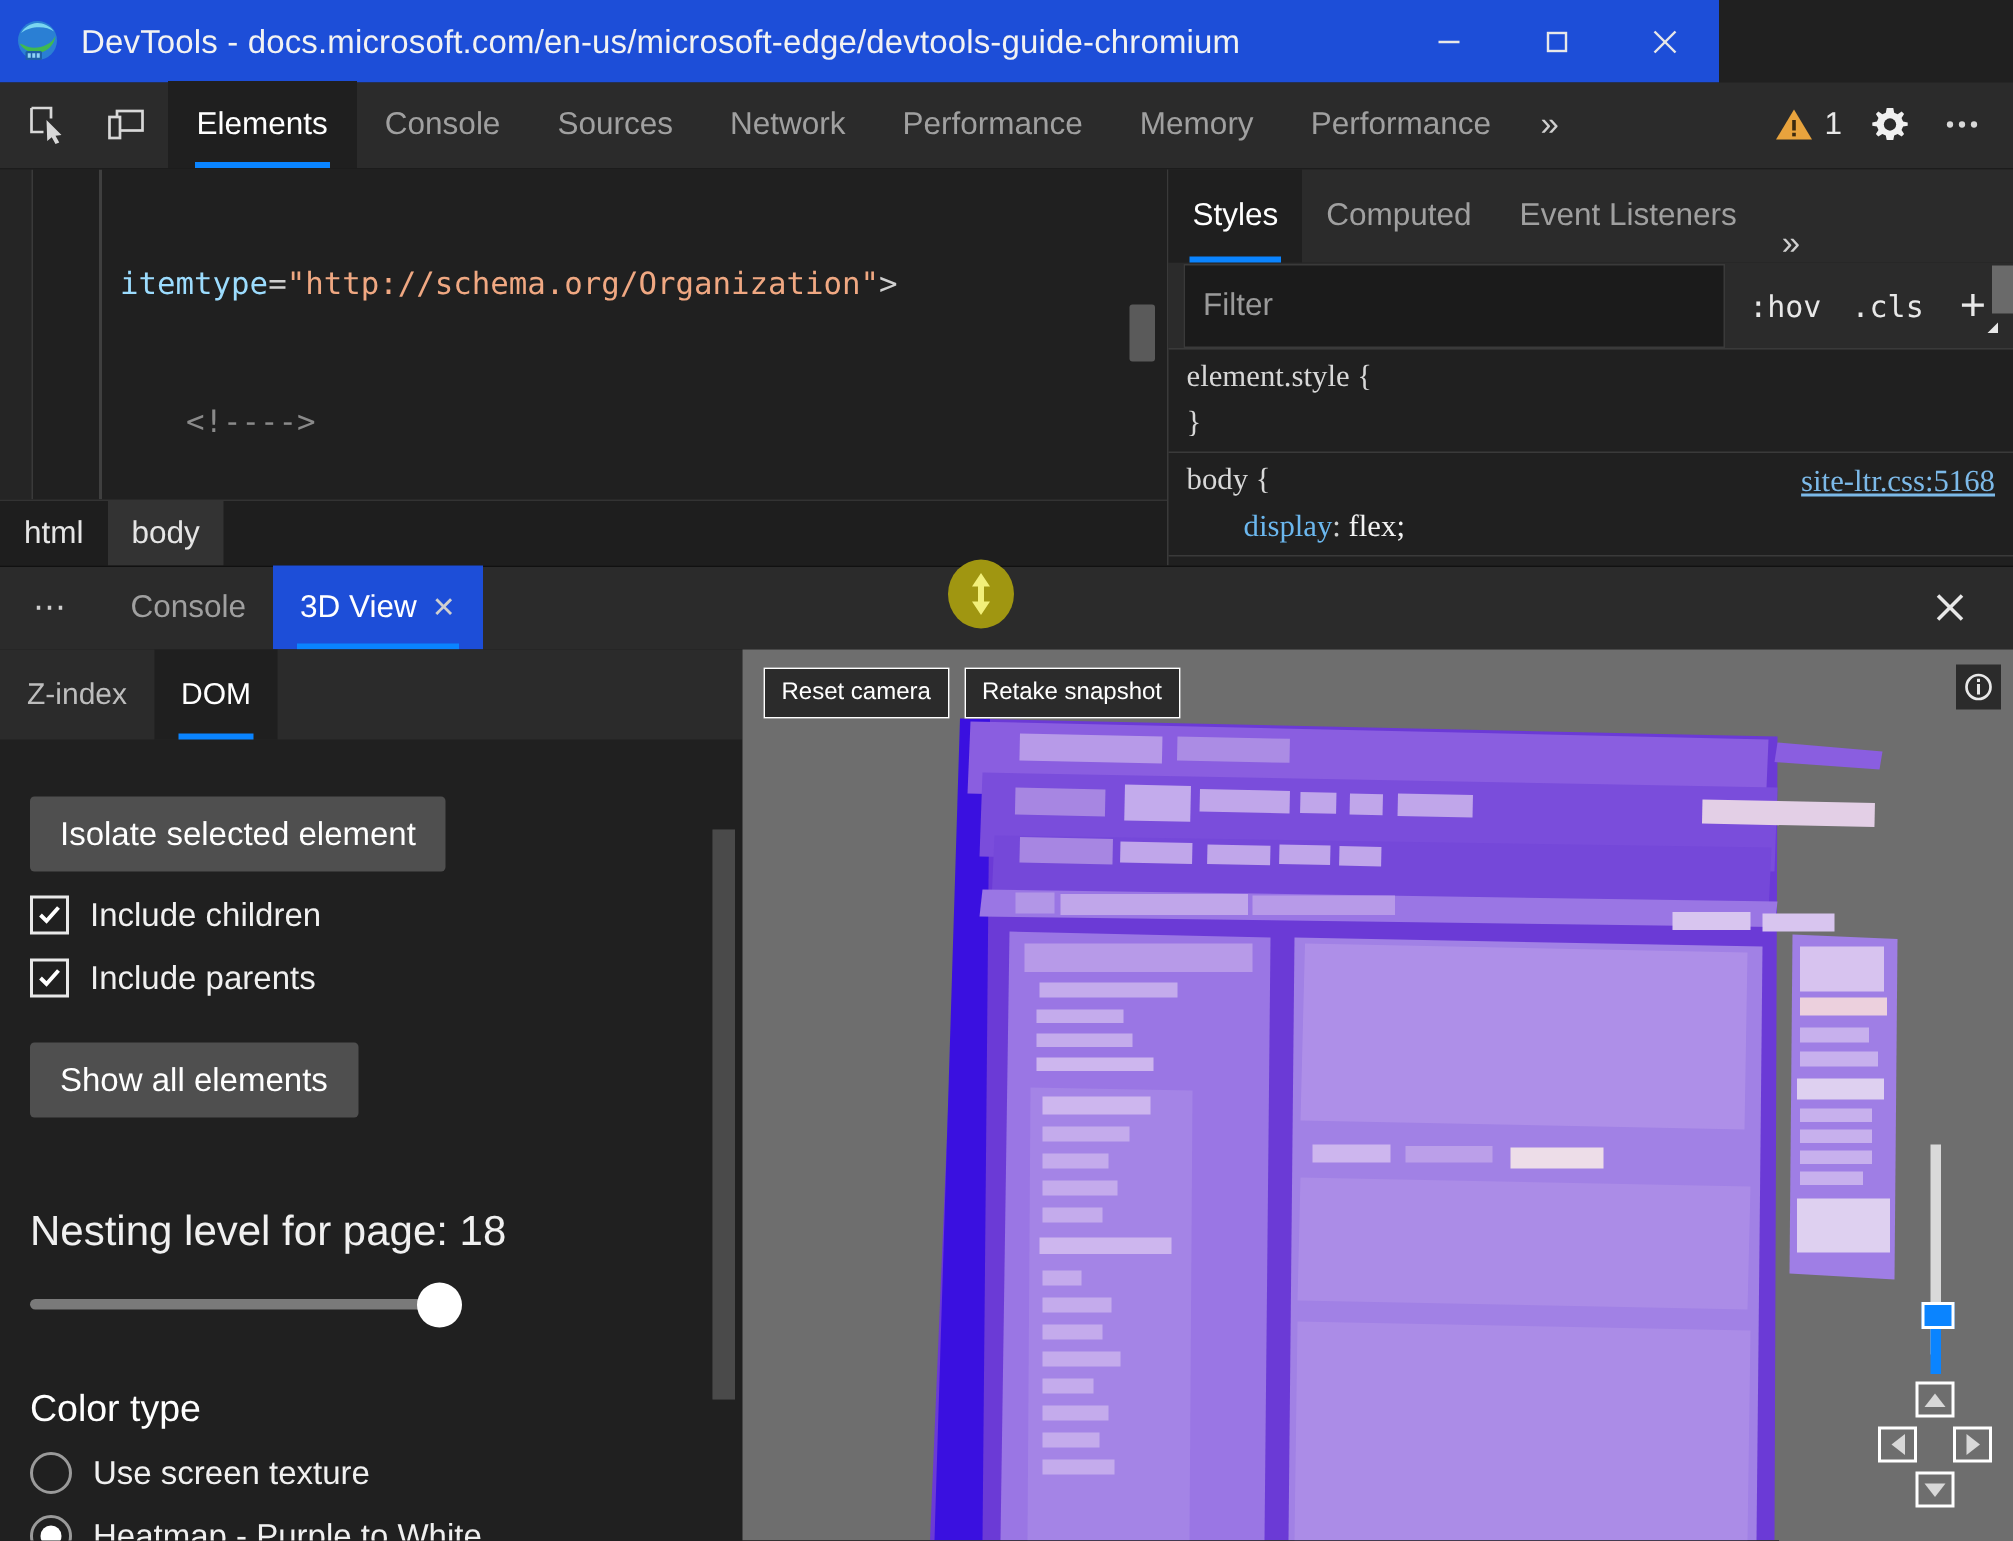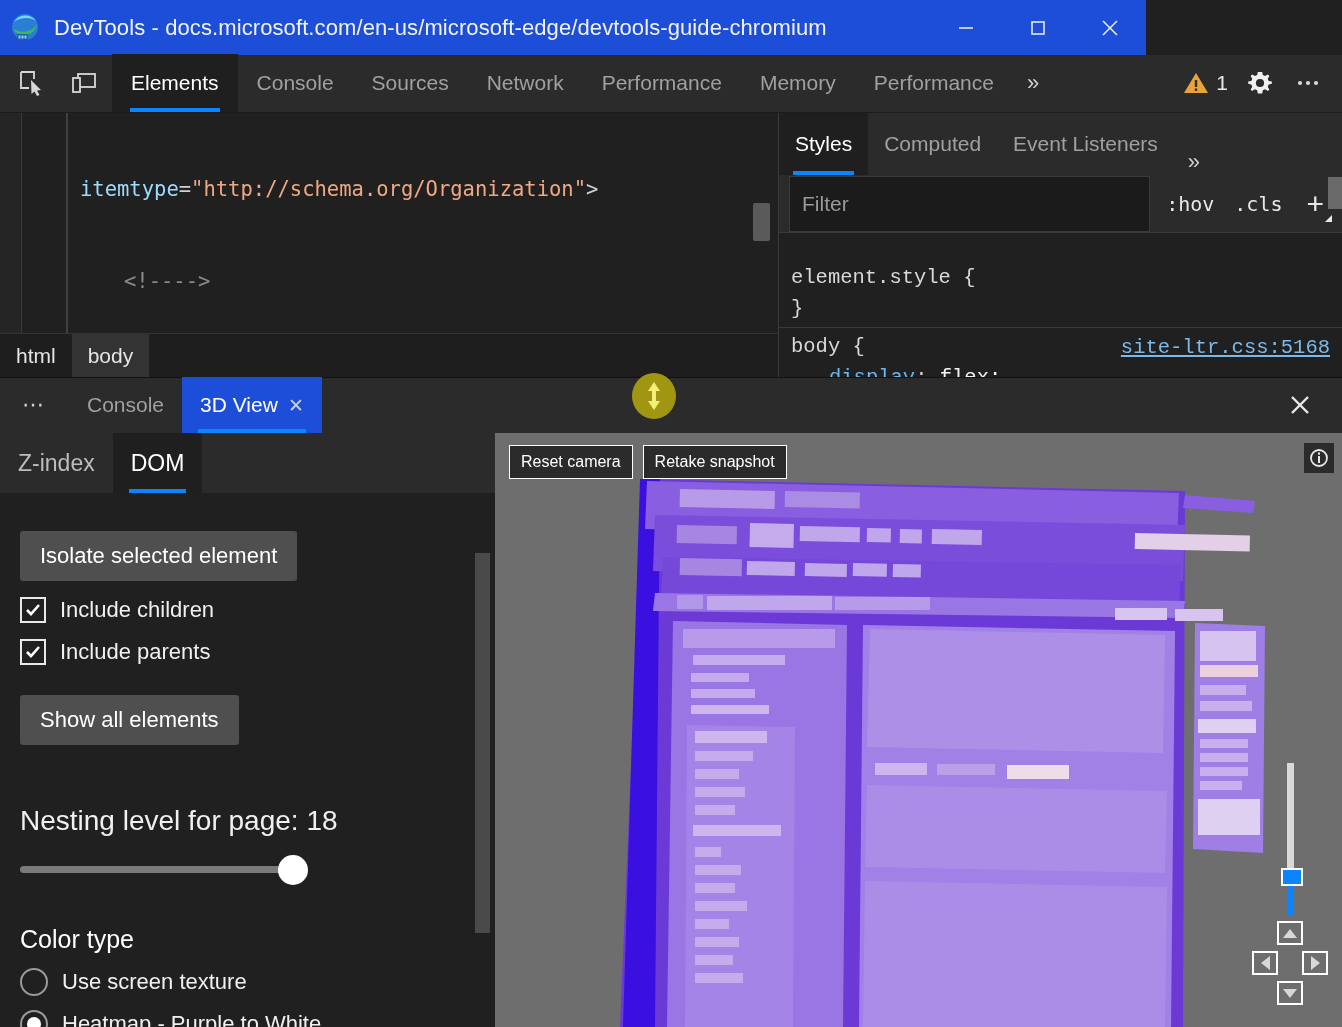--- a/index.html
+++ b/index.html
@@ -134,23 +134,22 @@
   .sbtn {
     font-family:"DejaVu Sans Mono", monospace; font-size:20px; color:#e8e8e8;
     padding:4px 4px;
   }
   .plus-btn { position:relative; font-size:30px; color:#e8e8e8; padding:0 8px; line-height:1; }
   .plus-btn .caret {
     position:absolute; right:0px; bottom:-3px; width:0; height:0;
     border-left:7px solid transparent; border-bottom:7px solid #e8e8e8;
   }
   .css-body {
-    font-family:Liberation Mono, monospace; font-size:20.5px; line-height:31px;
+    font-family:Liberation Serif, serif; font-size:20.5px; line-height:31px;
     color:#d4d4d4;
-    margin-top:26px;
   }
   .css-rule { padding:3px 10px 3px 12px; border-bottom:1px solid #3a3a3a; position:relative; }
   .css-sel { color:#d8d8d8; }
   .css-prop { color:#6bb7ee; }
   .css-val { color:#f2f2f2; }
   .css-link {
     position:absolute; right:12px; top:4px; color:#7cb9e8; text-decoration:underline;
     font-size:20.5px;
   }
   .styles-scroll {
@@ -184,21 +183,21 @@
   }
 
   
   .v3-left {
     position:absolute; top:433px; left:0; width:495px; height:594px;
     background:#202020;
   }
   .v3-tabs { height:60px; display:flex; align-items:flex-end; background:#2b2b2b; }
   .v3tab {
     position:relative; display:flex; align-items:center; height:60px; padding:0 18px;
-    font-size:23px; color:#bdbdbd;
+    font-size:20px; color:#bdbdbd;
   }
   .v3tab.active { color:#fff; background:#1f1f1f; }
   .v3tab.active::after {
     content:""; position:absolute; left:16px; right:16px; bottom:0; height:4px; background:#0a84ff;
   }
   .v3-body { position:relative; height:534px; padding:38px 0 0 20px; }
   .v3-scrolltrack {
     position:absolute; right:5px; top:60px; width:15px; height:380px; background:#2a2a2a;
   }
   .v3-scrollthumb {

